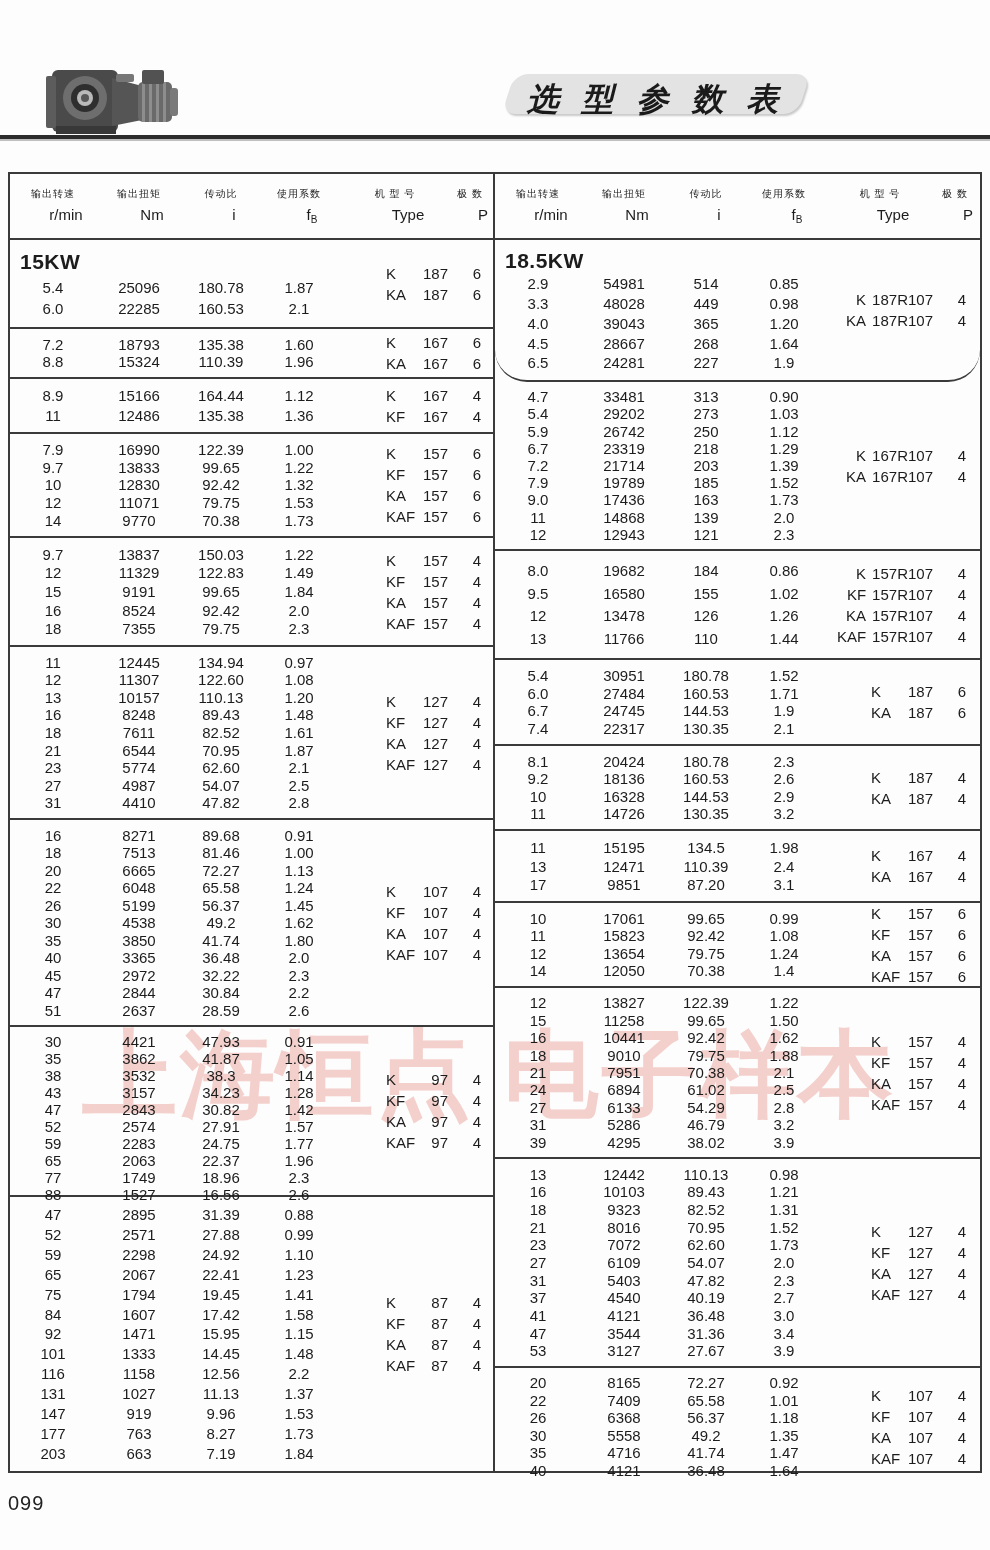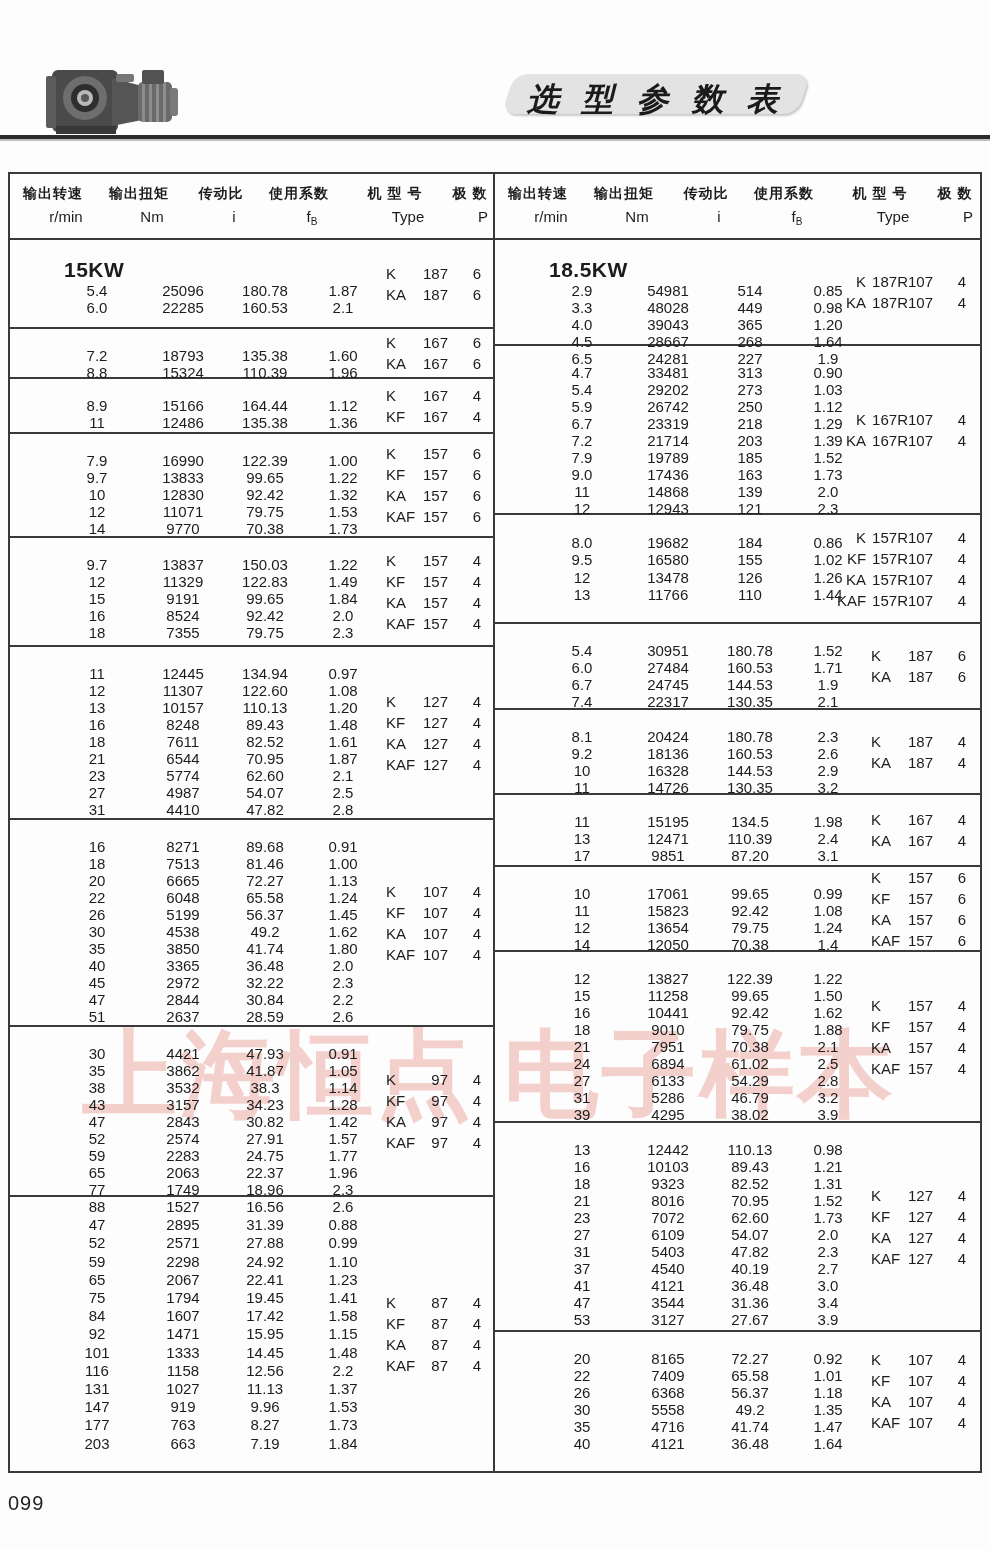--- a/index.html
+++ b/index.html
@@ -20,28 +20,28 @@
 
   
   .table-wrap{position:absolute;left:8px;top:172px;width:974px;height:1301px;border:2px solid #3a3a3a;
               display:flex;z-index:1;box-sizing:border-box;background:transparent;}
   .half{width:50%;display:flex;flex-direction:column;box-sizing:border-box;}
   .half.left{border-right:2px solid #3a3a3a;}
   .thead{height:66px;border-bottom:2px solid #3a3a3a;box-sizing:border-box;flex:none;
          display:flex;flex-direction:column;justify-content:center;gap:5px;}
   .thead-row{display:grid;grid-template-columns:86px 86px 78px 78px 114px 36px;}
   .thead-row .hc{text-align:center;white-space:nowrap;}
-  .thead-row.cn{font-size:14px;font-weight:700;letter-spacing:1px;}
+  .thead-row.cn{font-size:10px;font-weight:400;letter-spacing:1px;}
   .thead-row.unit{font-size:15px;padding-left:13px;}
   .sub{font-size:10px;vertical-align:-3px;}
 
   .section{position:relative;border-bottom:2px solid #3a3a3a;box-sizing:border-box;flex:none;}
   .section:last-child{border-bottom:none;}
   .rows{height:100%;display:flex;flex-direction:column;justify-content:space-evenly;
-        padding:18px 0;box-sizing:border-box;margin-left:44px;}
+        padding:6px 0;box-sizing:border-box;}
   .kw{font-size:21px;font-weight:bold;padding-left:10px;letter-spacing:0.5px;}
   .drow{display:grid;grid-template-columns:86px 86px 78px 78px;font-size:15px;}
   .drow span{text-align:center;white-space:nowrap;}
   .types{position:absolute;left:338px;top:0;height:100%;width:146px;display:flex;
          flex-direction:column;justify-content:center;gap:4px;}
   .trow{display:flex;align-items:center;font-size:15px;line-height:17px;}
   .tbox{display:flex;justify-content:space-between;gap:6px;min-width:62px;margin-left:auto;margin-right:12px;white-space:nowrap;}
   .tp{width:34px;text-align:center;flex:none;}
 
   .page-number{position:absolute;left:8px;top:1492px;font-size:20px;letter-spacing:1px;color:#222;text-align:center;}
@@ -729,21 +729,21 @@
           </div>
           <div class="thead-row unit">
             <span class="hc">r/min</span>
             <span class="hc">Nm</span>
             <span class="hc">i</span>
             <span class="hc">f<span class="sub">B</span></span>
             <span class="hc">Type</span>
             <span class="hc">P</span>
           </div>
         </div>
-        <div class="section" style="height: 106px;">
+        <div class="section" style="height: 142px; border-radius: 32px;">
           <div class="rows">
             <div class="kw">18.5KW</div>
             <div class="drow">
               <span>2.9</span>
               <span>54981</span>
               <span>514</span>
               <span>0.85</span>
             </div>
             <div class="drow">
               <span>3.3</span>

